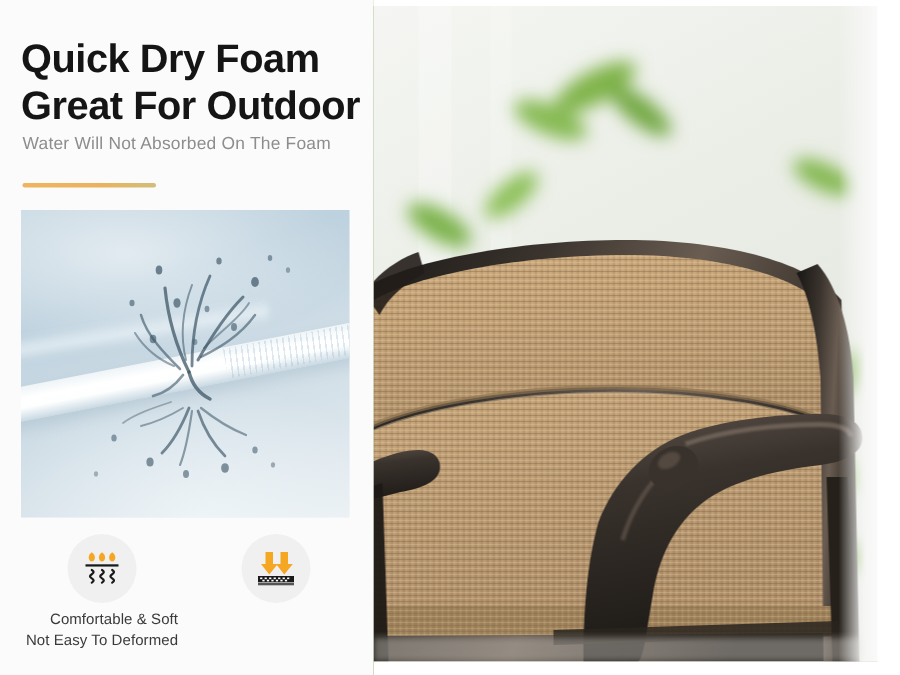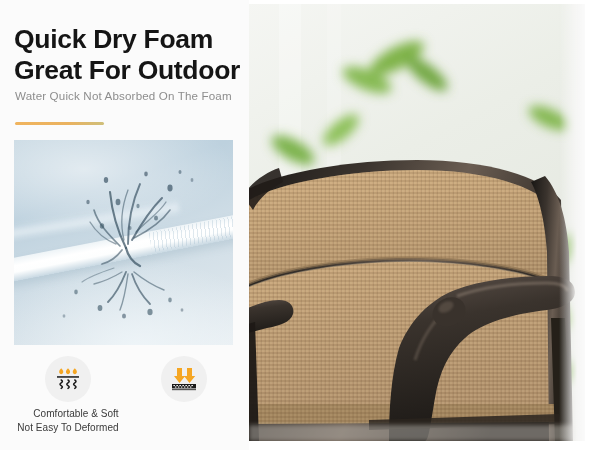--- a/index.html
+++ b/index.html
@@ -329,21 +329,21 @@
   </div>
 
   <div class="edge-top"></div>
   <div class="edge-bottom"></div>
   <div class="edge-right"></div>
 
   <div class="left-panel">
 
     <h1 class="headline">Quick Dry Foam Great For Outdoor</h1>
 
-    <p class="subheadline">Water Quick Not Absorbed On The Foam</p>
+    <p class="subheadline">Water Will Not Absorbed On The Foam</p>
 
     <div class="accent-bar"></div>
 
     <div class="water-photo">
       <div class="sky-haze"></div>
       <div class="low-haze"></div>
       <div class="fabric-band-ghost"></div>
       <div class="fabric-band"></div>
 
       <svg class="splash-svg" viewBox="0 0 219 205" preserveAspectRatio="none">

